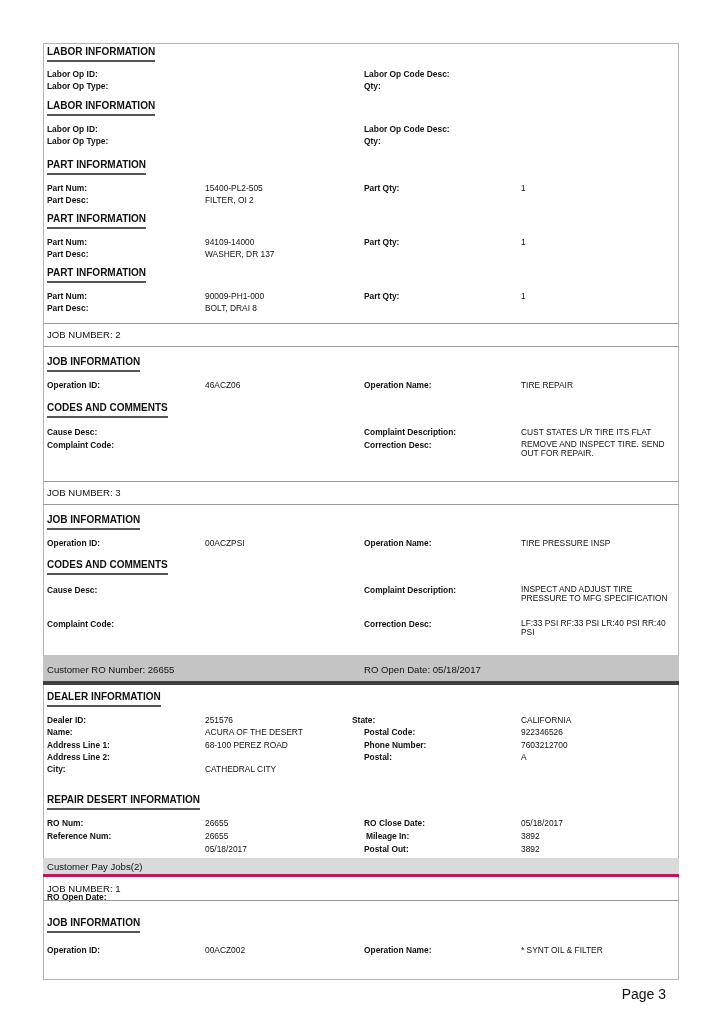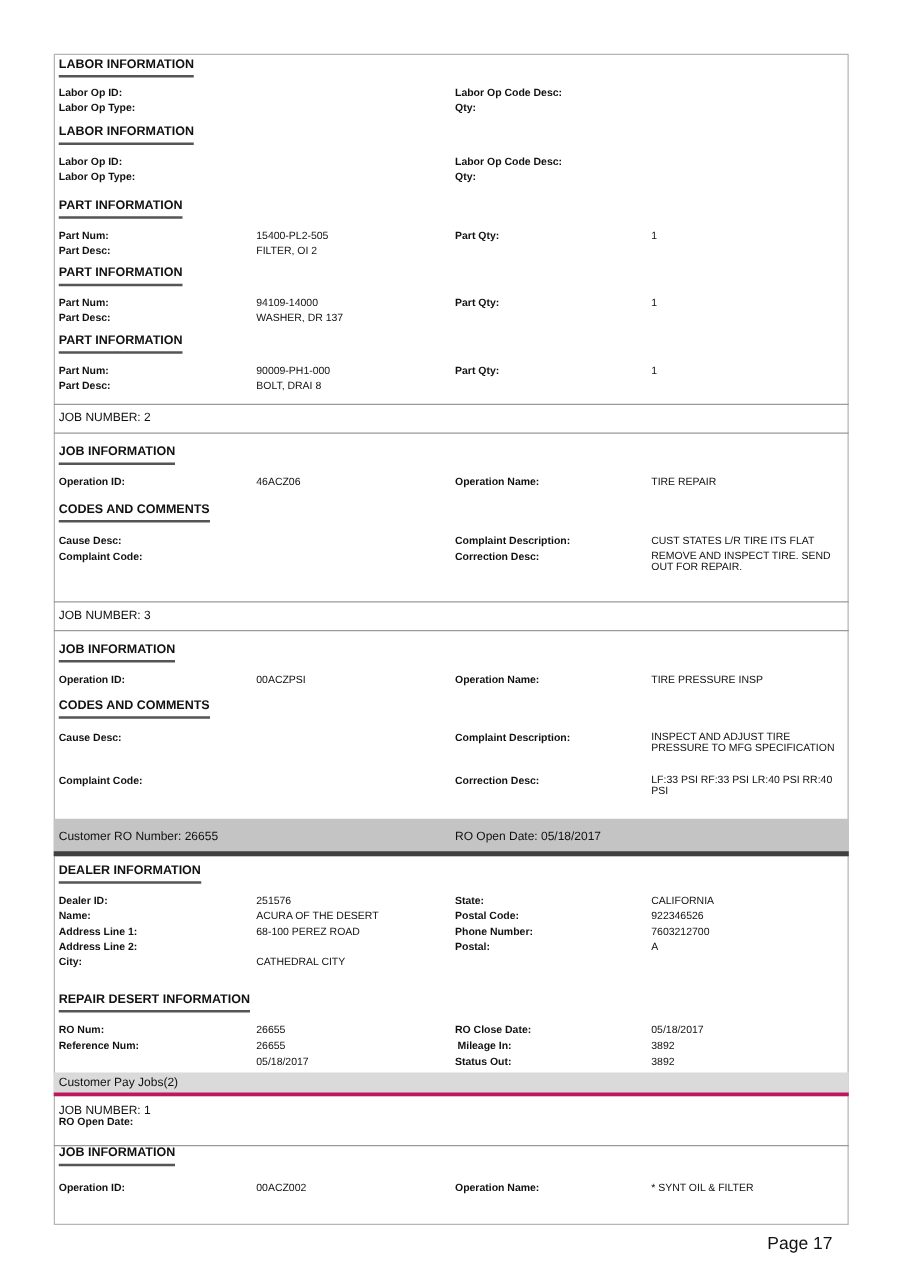--- a/index.html
+++ b/index.html
@@ -94,21 +94,21 @@
 <div class="t val wrap" style="left:521px;top:619px;width:150px">LF:33 PSI RF:33 PSI LR:40 PSI RR:40 PSI</div>
 
 <div class="bar grey-dark" style="top:655px;height:30px;border-bottom:4px solid #404040">
   <div class="bar-title" style="top:9px">Customer RO Number: 26655</div>
   <div class="bar-title" style="left:321px;top:9px">RO Open Date: 05/18/2017</div>
 </div>
 
 <div class="sec" style="top:691px">DEALER INFORMATION</div>
 <div class="t lbl" style="left:47px;top:715px">Dealer ID:</div>
 <div class="t val" style="left:205px;top:715px">251576</div>
-<div class="t lbl" style="left:364px;top:715px">State:</div>
+<div class="t lbl" style="left:352px;top:715px">State:</div>
 <div class="t val" style="left:521px;top:715px">CALIFORNIA</div>
 <div class="t lbl" style="left:47px;top:727px">Name:</div>
 <div class="t val" style="left:205px;top:727px">ACURA OF THE DESERT</div>
 <div class="t lbl" style="left:364px;top:727px">Postal Code:</div>
 <div class="t val" style="left:521px;top:727px">922346526</div>
 <div class="t lbl" style="left:47px;top:740px">Address Line 1:</div>
 <div class="t val" style="left:205px;top:740px">68-100 PEREZ ROAD</div>
 <div class="t lbl" style="left:364px;top:740px">Phone Number:</div>
 <div class="t val" style="left:521px;top:740px">7603212700</div>
 <div class="t lbl" style="left:47px;top:752px">Address Line 2:</div>
@@ -121,29 +121,29 @@
 <div class="t lbl" style="left:47px;top:818px">RO Num:</div>
 <div class="t val" style="left:205px;top:818px">26655</div>
 <div class="t lbl" style="left:364px;top:818px">RO Close Date:</div>
 <div class="t val" style="left:521px;top:818px">05/18/2017</div>
 <div class="t lbl" style="left:47px;top:831px">Reference Num:</div>
 <div class="t val" style="left:205px;top:831px">26655</div>
 <div class="t lbl" style="left:366px;top:831px">Mileage In:</div>
 <div class="t val" style="left:521px;top:831px">3892</div>
 <div class="t lbl" style="left:47px;top:892px">RO Open Date:</div>
 <div class="t val" style="left:205px;top:844px">05/18/2017</div>
-<div class="t lbl" style="left:364px;top:844px">Status Out:</div>
+<div class="t lbl" style="left:364px;top:844px">Postal Out:</div>
 <div class="t val" style="left:521px;top:844px">3892</div>
 
 <div class="bar grey-light" style="top:858px;height:19px;border-bottom:3px solid #be185d">
   <div class="bar-title" style="top:3px">Customer Pay Jobs(2)</div>
 </div>
 
-<div class="bar" style="top:877px;height:40px;border-bottom:1px solid #9a9a9a">
+<div class="bar" style="top:877px;height:24px;border-bottom:1px solid #9a9a9a">
   <div class="bar-title" style="top:6px">JOB NUMBER: 1</div>
 </div>
 <div class="sec" style="top:917px">JOB INFORMATION</div>
 <div class="t lbl" style="left:47px;top:945px">Operation ID:</div>
 <div class="t val" style="left:205px;top:945px">00ACZ002</div>
 <div class="t lbl" style="left:364px;top:945px">Operation Name:</div>
 <div class="t val" style="left:521px;top:945px">* SYNT OIL &amp; FILTER</div>
 
-<div class="page-no">Page 17</div>
+<div class="page-no">Page 3</div>
 
 </body></html>

